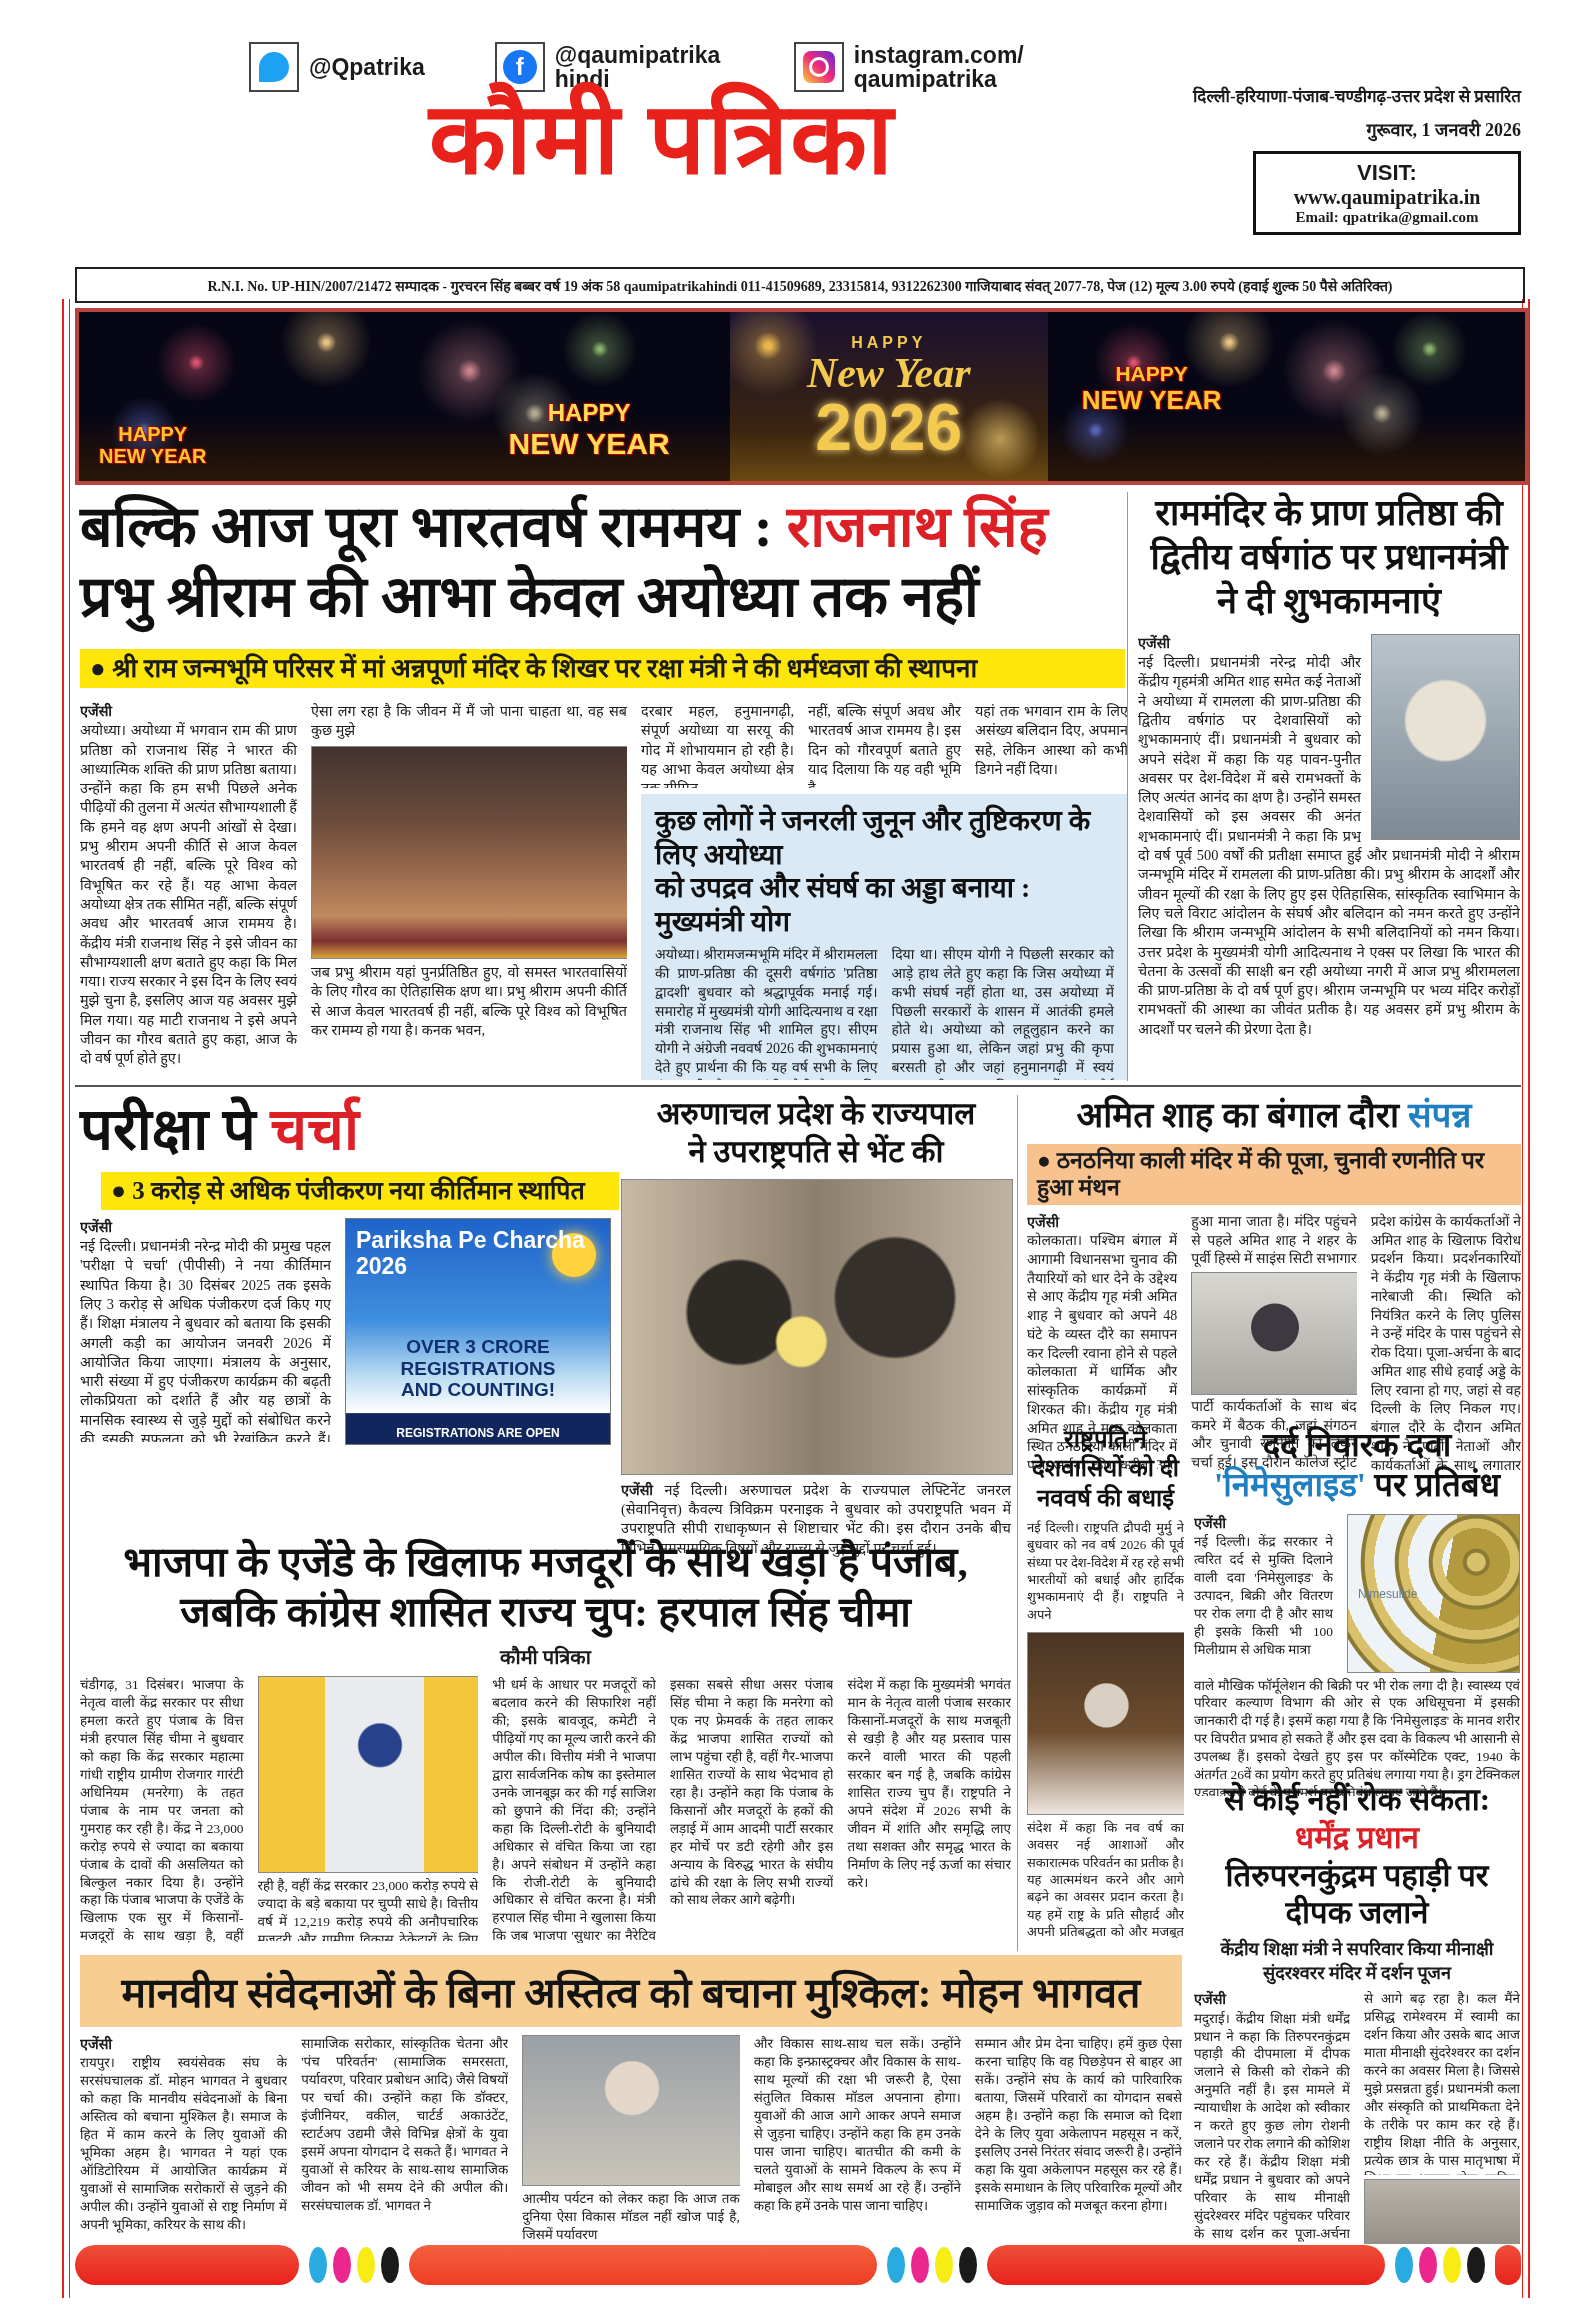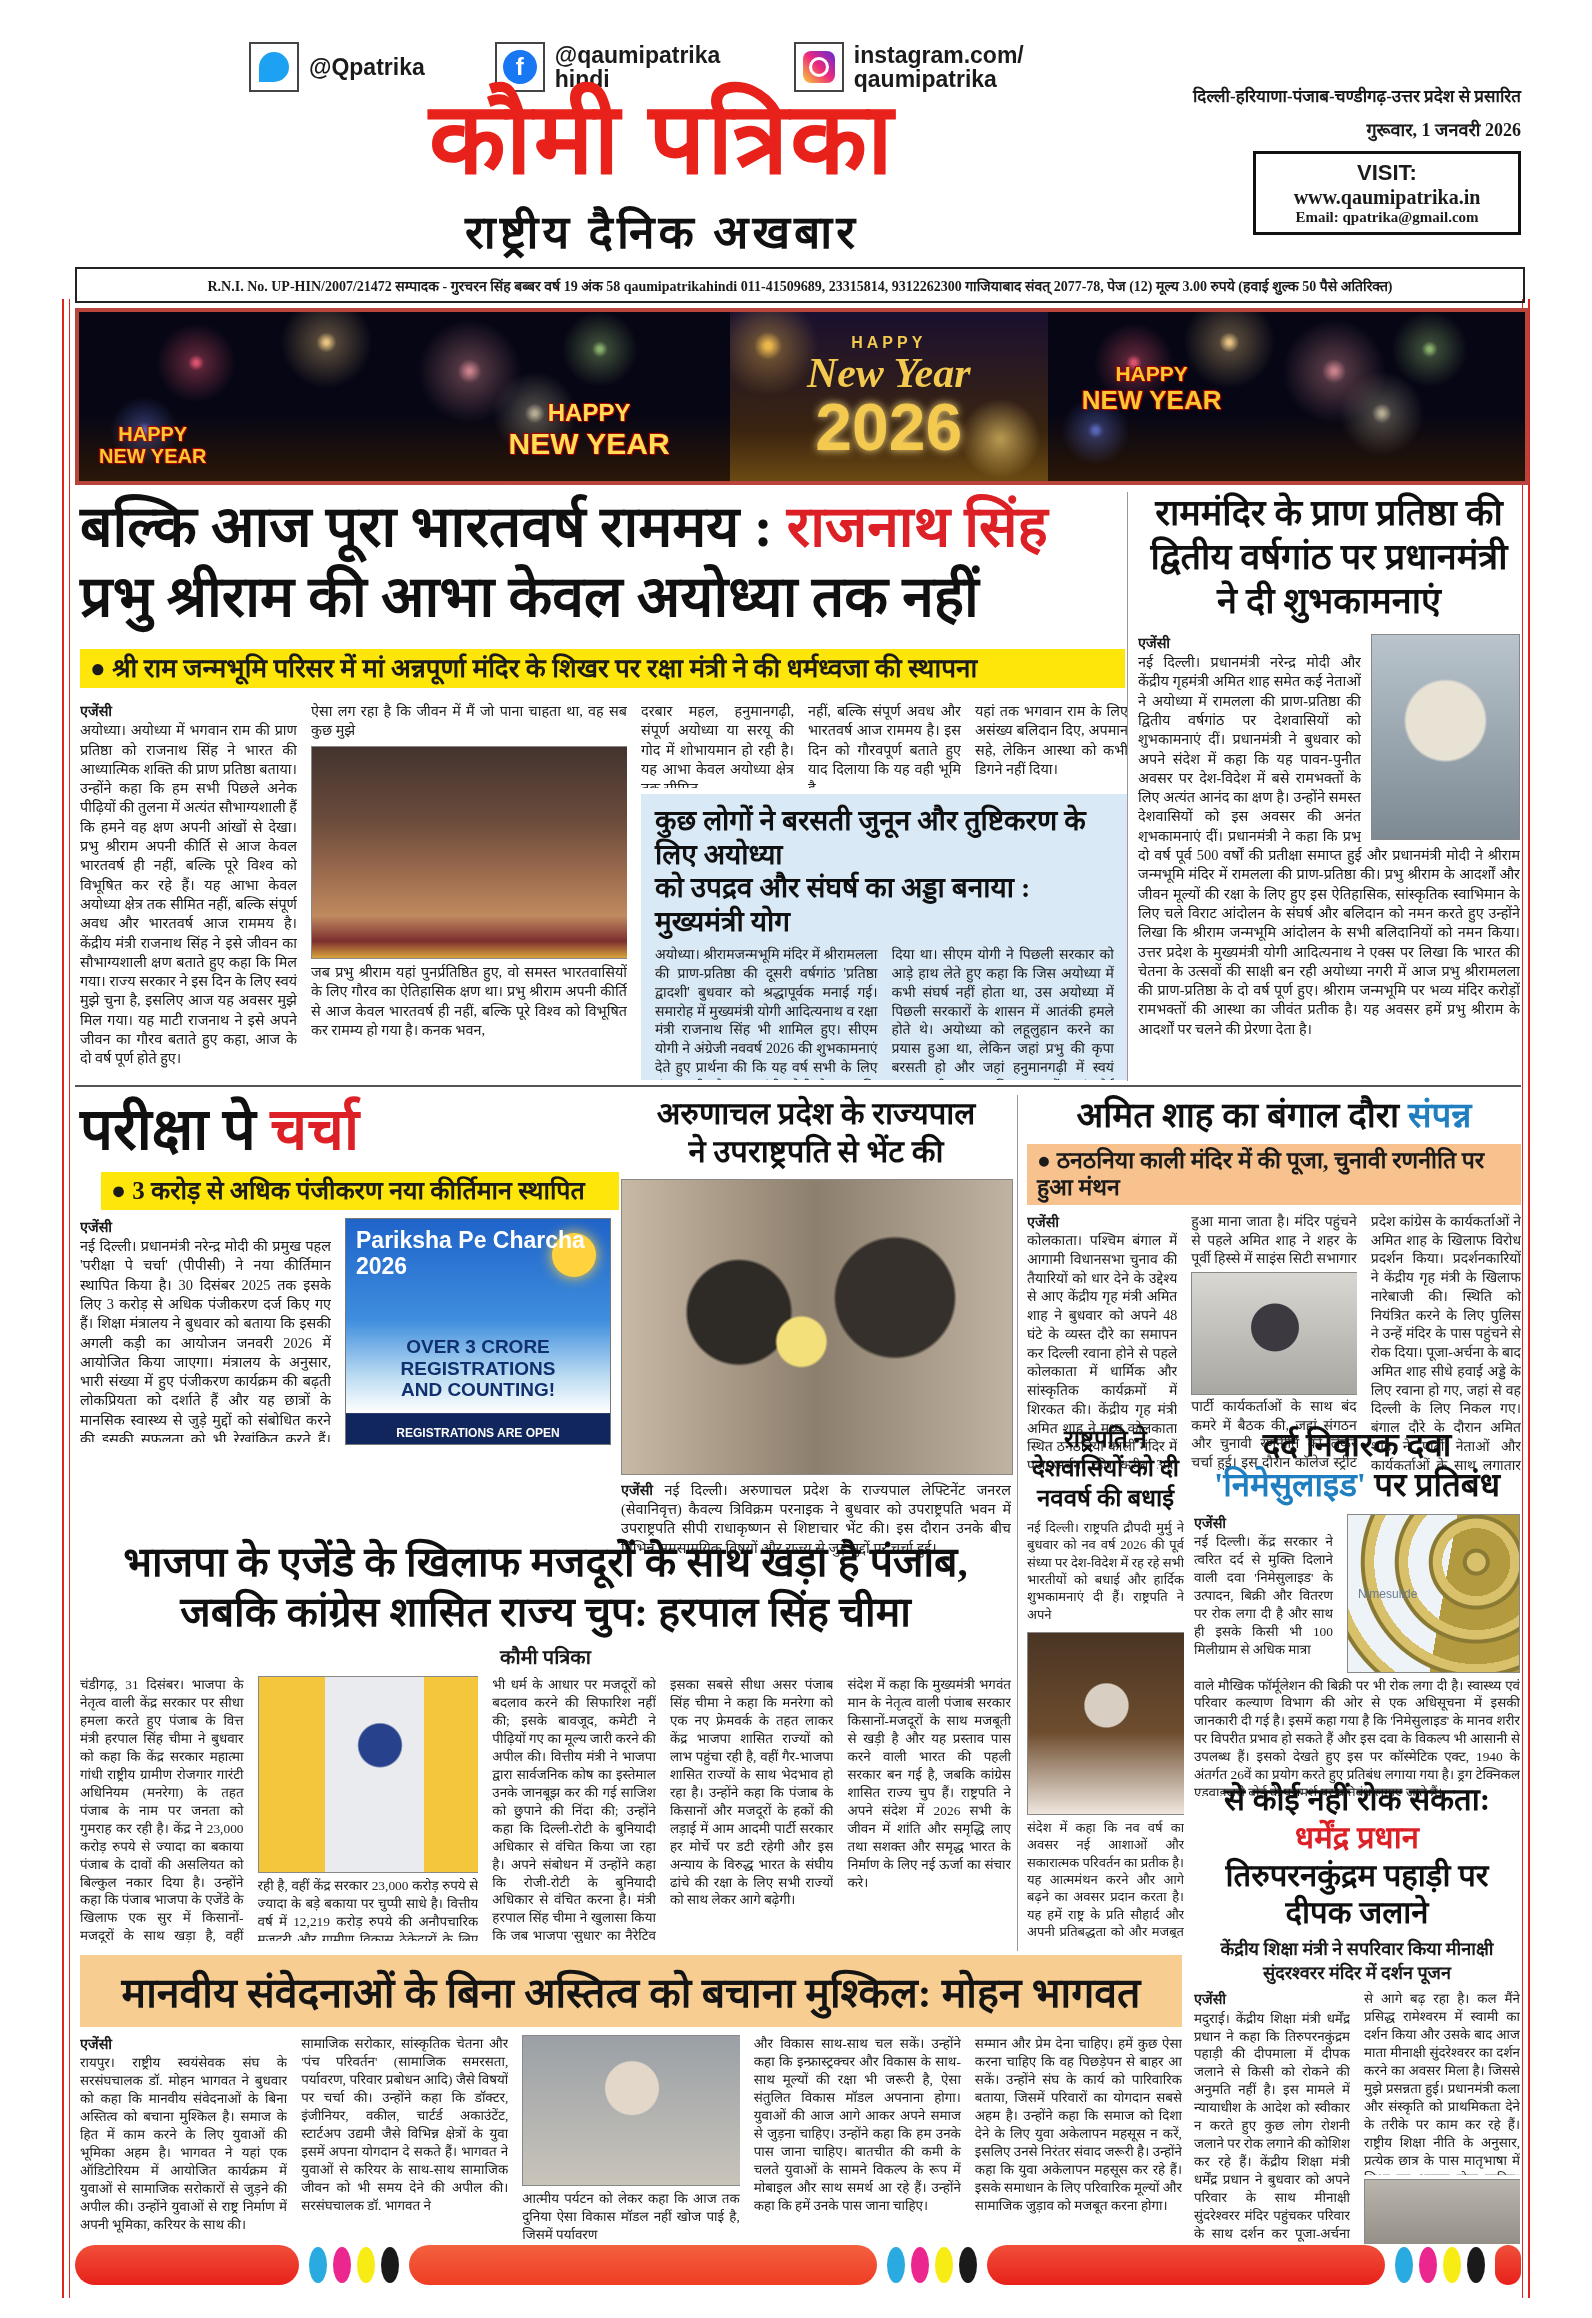--- a/index.html
+++ b/index.html
@@ -121,21 +121,20 @@
       <span class="icon-box ig">
           <span class="cam">
             <span class="lens"></span>
           </span>
         </span>
       <span style="width:209px;line-height:1.05;">instagram.com/ qaumipatrika</span>
     </div>
   </div>
 
   <div class="abs m-title" style="left:249px;top:90px;width:826px;">कौमी पत्रिका</div>
-  <div class="abs m-sub" style="left:249px;top:199px;width:826px;">राष्ट्रीय दैनिक अखबार</div>
 
   <div class="abs" style="left:1075px;top:84px;width:446px;">
     <div class="m-region">दिल्ली-हरियाणा-पंजाब-चण्डीगढ़-उत्तर प्रदेश से प्रसारित</div>
     <div class="m-date">गुरूवार, 1 जनवरी 2026</div>
     <div class="visit-box">
       <div class="v1">VISIT:</div>
       <div class="v2">www.qaumipatrika.in</div>
       <div class="v3">Email: qpatrika@gmail.com</div>
     </div>
   </div>
@@ -185,21 +184,21 @@
       <div class="bt" style="height:115px;">जब प्रभु श्रीराम यहां पुनर्प्रतिष्ठित हुए, वो समस्त भारतवासियों के लिए गौरव का ऐतिहासिक क्षण था। प्रभु श्रीराम अपनी कीर्ति से आज केवल भारतवर्ष ही नहीं, बल्कि पूरे विश्व को विभूषित कर रामम्य हो गया है। कनक भवन,</div>
     </div>
     <div class="col" style="flex:1;">
       <div class="cols" style="height:86px;">
         <div class="bt col" style="flex:1;">दरबार महल, हनुमानगढ़ी, संपूर्ण अयोध्या या सरयू की गोद में शोभायमान हो रही है। यह आभा केवल अयोध्या क्षेत्र तक सीमित</div>
         <div class="bt col" style="flex:1;">नहीं, बल्कि संपूर्ण अवध और भारतवर्ष आज राममय है। इस दिन को गौरवपूर्ण बताते हुए याद दिलाया कि यह वही भूमि है</div>
         <div class="bt col" style="flex:1;">यहां तक भगवान राम के लिए असंख्य बलिदान दिए, अपमान सहे, लेकिन आस्था को कभी डिगने नहीं दिया।</div>
       </div>
       <div style="background:#d9e9f6;margin-top:6px;padding:10px 14px;height:267px;overflow:hidden;">
         <div class="hl" style="font-size:28px;line-height:1.2;">
-          <div>कुछ लोगों ने बरसती जुनून और तुष्टिकरण के लिए अयोध्या</div>
+          <div>कुछ लोगों ने जनरली जुनून और तुष्टिकरण के लिए अयोध्या</div>
           <div>को उपद्रव और संघर्ष का अड्डा बनाया : मुख्यमंत्री योग</div>
         </div>
         <div class="cols" style="margin-top:8px;height:189px;">
           <div class="bt col" style="flex:1;font-size:14px;">अयोध्या। श्रीरामजन्मभूमि मंदिर में श्रीरामलला की प्राण-प्रतिष्ठा की दूसरी वर्षगांठ 'प्रतिष्ठा द्वादशी' बुधवार को श्रद्धापूर्वक मनाई गई। समारोह में मुख्यमंत्री योगी आदित्यनाथ व रक्षा मंत्री राजनाथ सिंह भी शामिल हुए। सीएम योगी ने अंग्रेजी नववर्ष 2026 की शुभकामनाएं देते हुए प्रार्थना की कि यह वर्ष सभी के लिए मंगलकारी हो। मुख्यमंत्री योगी ने कहा कि अयोध्या ने स्वतंत्र भारत में रामजन्मभूमि आंदोलन के अनेक पड़ाव देखे हैं। अयोध्या के नाम से ही अहसास होता है कि यहां कभी युद्ध नहीं हुआ। कोई भी दुश्मन यहां के शौर्य, वैभव व पराक्रम के आगे टिक नहीं पाया, लेकिन कुछ लोगों ने अपने स्वार्थ, मजहबी जुनून व सत्ता के तुष्टिकरण की निकृष्टता में फंसकर अयोध्या को भी उपद्रव और संघर्ष का अड्डा बना</div>
           <div class="bt col" style="flex:1;font-size:14px;">दिया था। सीएम योगी ने पिछली सरकार को आड़े हाथ लेते हुए कहा कि जिस अयोध्या में कभी संघर्ष नहीं होता था, उस अयोध्या में पिछली सरकारों के शासन में आतंकी हमले होते थे। अयोध्या को लहूलुहान करने का प्रयास हुआ था, लेकिन जहां प्रभु की कृपा बरसती हो और जहां हनुमानगढ़ी में स्वयं हनुमान जी महाराज विराजमान हैं, वहां कोई आतंकी कैसे घुस जाता? 2005 में जैसे ही आतंकियों ने दुस्साहस किया, वैसे ही पीएसी के जवानों ने ठक-ठक करके उन्हें मार गिराया। सीएम योगी ने कहा कि प्रधानमंत्री नरेंद्र मोदी के नेतृत्व में 11 वर्ष के अंदर तीन महत्वपूर्ण घटनाओं को अयोध्या कभी विस्मृत नहीं कर सकती। स्वतंत्र भारत में पहली बार 5 अगस्त 2020 को किसी प्रधानमंत्री का अयोध्या में आगमन हुआ।</div>
         </div>
       </div>
     </div>
   </div>
 

